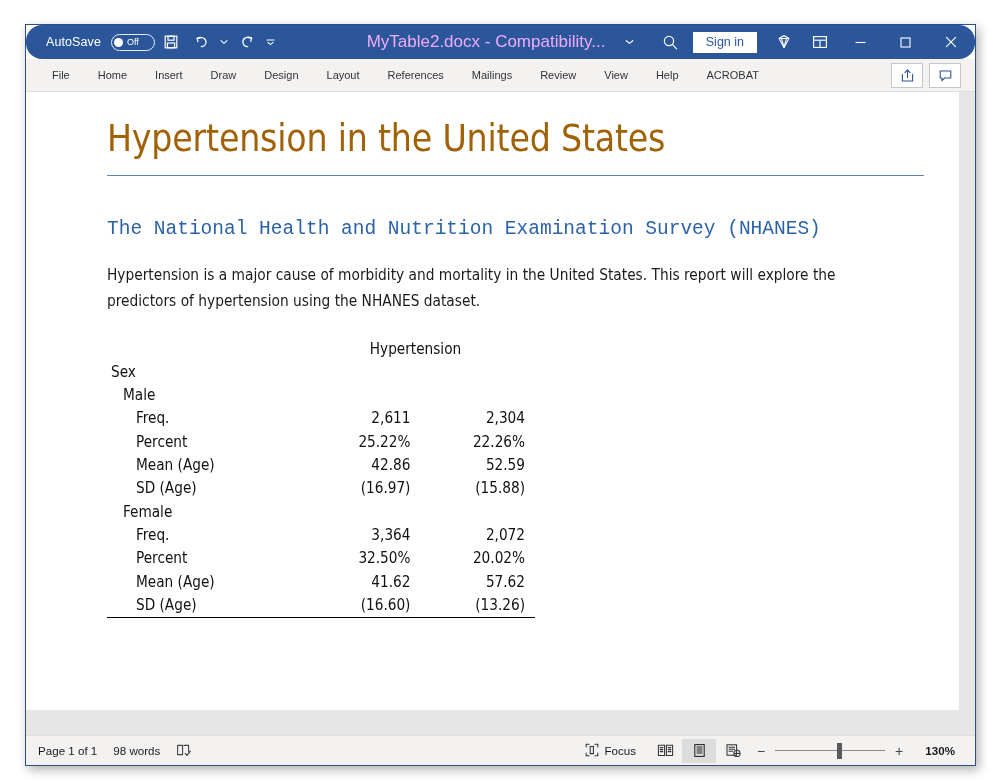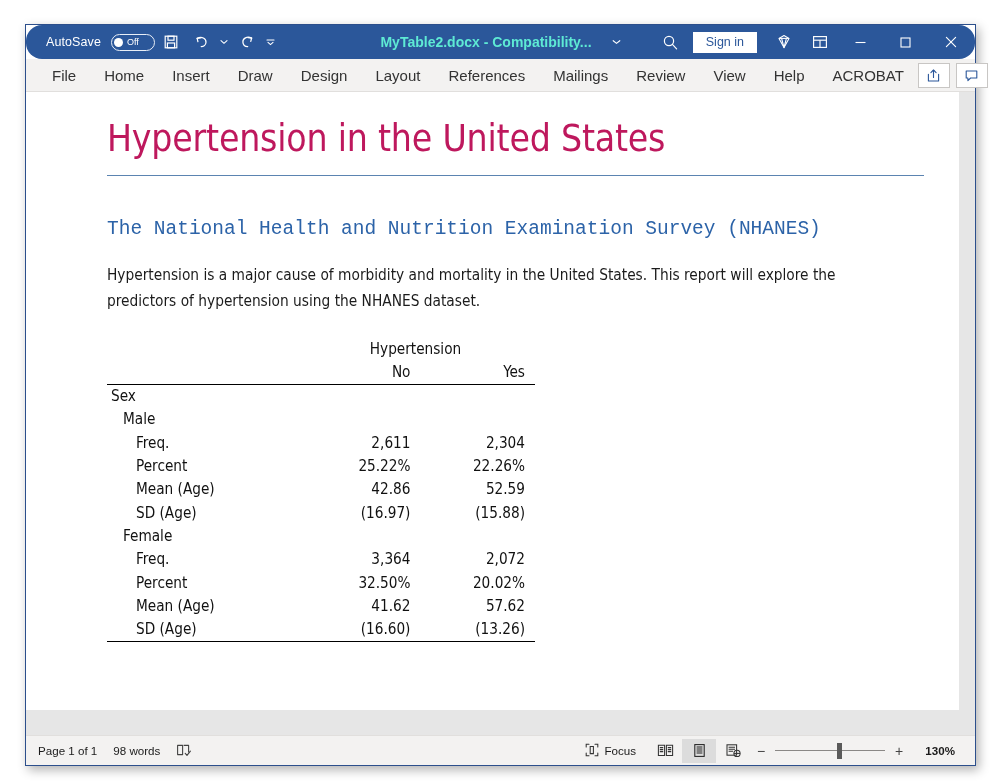--- a/index.html
+++ b/index.html
@@ -60,21 +60,21 @@
   .qat-btn svg { display: block; }
 
   #title-center {
     position: absolute;
     left: 0; right: 0;
     display: flex; align-items: center; justify-content: center;
     gap: 20px;
     pointer-events: none;
   }
   #title-center > * { pointer-events: auto; }
-  .doc-title { font-size: 14px; color: #5eead4; white-space: nowrap; font-weight: bold; }
+  .doc-title { font-size: 17px; color: #f0abfc; white-space: nowrap; }
   .title-caret { font-size: 9px; color: #ffffff; }
 
   .tb-right {
     margin-left: auto;
     display: flex; align-items: center;
     gap: 0px; padding-right: 2px;
   }
   .tb-icon {
     width: 36px; height: 30px;
     display: flex; align-items: center; justify-content: center;
@@ -96,21 +96,21 @@
     height: 32px;
     background: #f3f2f1;
     border-bottom: 1px solid #e1dfdd;
     display: flex;
     align-items: stretch;
     flex: 0 0 auto;
     position: relative;
   }
   #tabs { display: flex; align-items: center; padding-left: 12px; }
   .rtab {
-    font-size: 15px;
+    font-size: 11px;
     color: #333333;
     padding: 0 14px;
     height: 100%;
     display: flex; align-items: center;
     white-space: nowrap;
   }
   #ribbon-right {
     margin-left: auto; display: flex; align-items: center;
     padding-right: 14px; gap: 6px;
   }
@@ -144,21 +144,21 @@
     position: absolute;
     left: 0; right: 0; top: 618px; bottom: 0;
     background: #e6e6e6;
   }
 
   #content { position: absolute; left: 81px; top: 22px; width: 820px; }
 
   .doc-h1 {
     font-size: 37px;
     font-weight: 400;
-    color: #be185d;
+    color: #a16207;
     letter-spacing: -0.2px;
     margin: 0;
     padding-top: 4px;
     line-height: 1.15;
     font-family: "DejaVu Sans", sans-serif;
     font-stretch: condensed;
   }
   .h1-rule {
     border-bottom: 1.3px solid #5b84b1;
     margin-top: 14px;
@@ -392,25 +392,20 @@
         <h2 class="doc-h2">The National Health and Nutrition Examination Survey (NHANES)</h2>
 
         <p class="doc-p">Hypertension is a major cause of morbidity and mortality in the United States.  This report will explore the predictors of hypertension using the NHANES dataset.</p>
 
         <table id="stat-table">
           <tbody>
             <tr class="row-grouphdr">
               <td class="col-lbl"></td>
               <td class="grp-span col-num" colspan="2" style="padding-right:10px;">Hypertension</td>
             </tr>
-            <tr class="row-subhdr">
-              <td class="col-lbl"></td>
-              <td class="col-num">No</td>
-              <td class="col-num">Yes</td>
-            </tr>
 
             <tr>
               <td class="col-lbl ind0">Sex</td>
               <td class="col-num"></td>
               <td class="col-num"></td>
             </tr>
 
             <tr>
               <td class="col-lbl ind1">Male</td>
               <td class="col-num"></td>

